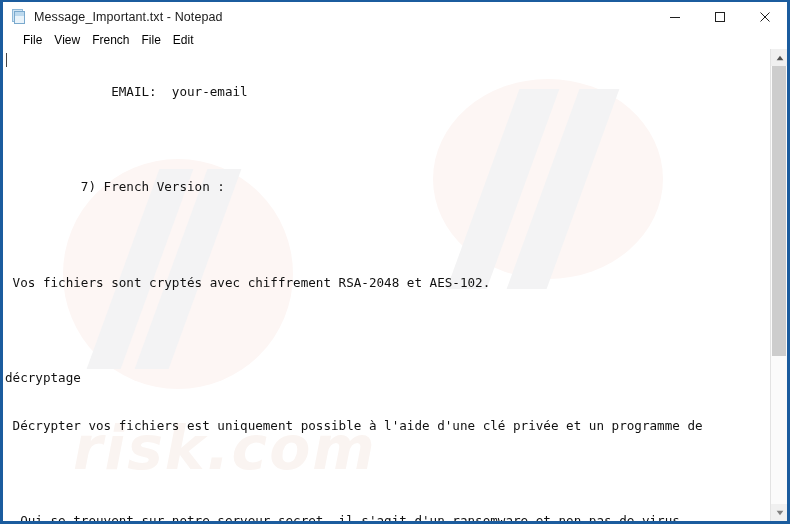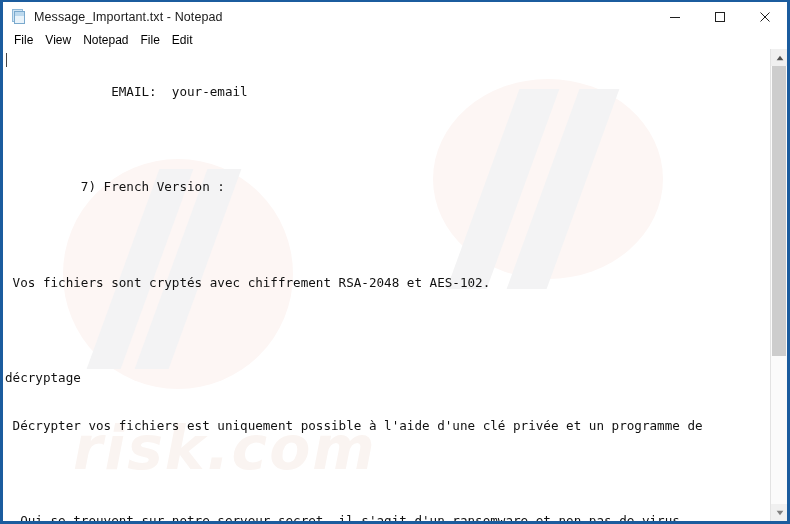--- a/index.html
+++ b/index.html
@@ -96,21 +96,21 @@
   }
   .winbtn svg { display: block; }
 
   
   .menubar {
     height: 18px;
     min-height: 18px;
     background: #ffffff;
     display: flex;
     align-items: center;
-    padding-left: 5px;
+    padding-left: 14px;
     gap: 0px;
   }
   .menu-item {
     font-size: 12px;
     color: #000000;
     padding: 0 6px;
     line-height: 18px;
     white-space: nowrap;
   }
 
@@ -248,21 +248,21 @@
           <line x1="1.5" y1="1.5" x2="10.5" y2="10.5" stroke="#202020" stroke-width="1"></line>
           <line x1="10.5" y1="1.5" x2="1.5" y2="10.5" stroke="#202020" stroke-width="1"></line>
         </svg>
       </div>
     </div>
   </div>
 
   <div class="menubar">
     <div class="menu-item">File</div>
     <div class="menu-item">View</div>
-    <div class="menu-item">Notepad</div>
+    <div class="menu-item">French</div>
     <div class="menu-item">File</div>
     <div class="menu-item">Edit</div>
   </div>
 
   <div class="editor-wrap">
 
     <div class="textarea">
 
       <div class="watermark">
         <div class="wm-blob" style="left:60px; top:110px; width:230px; height:230px;"></div>

